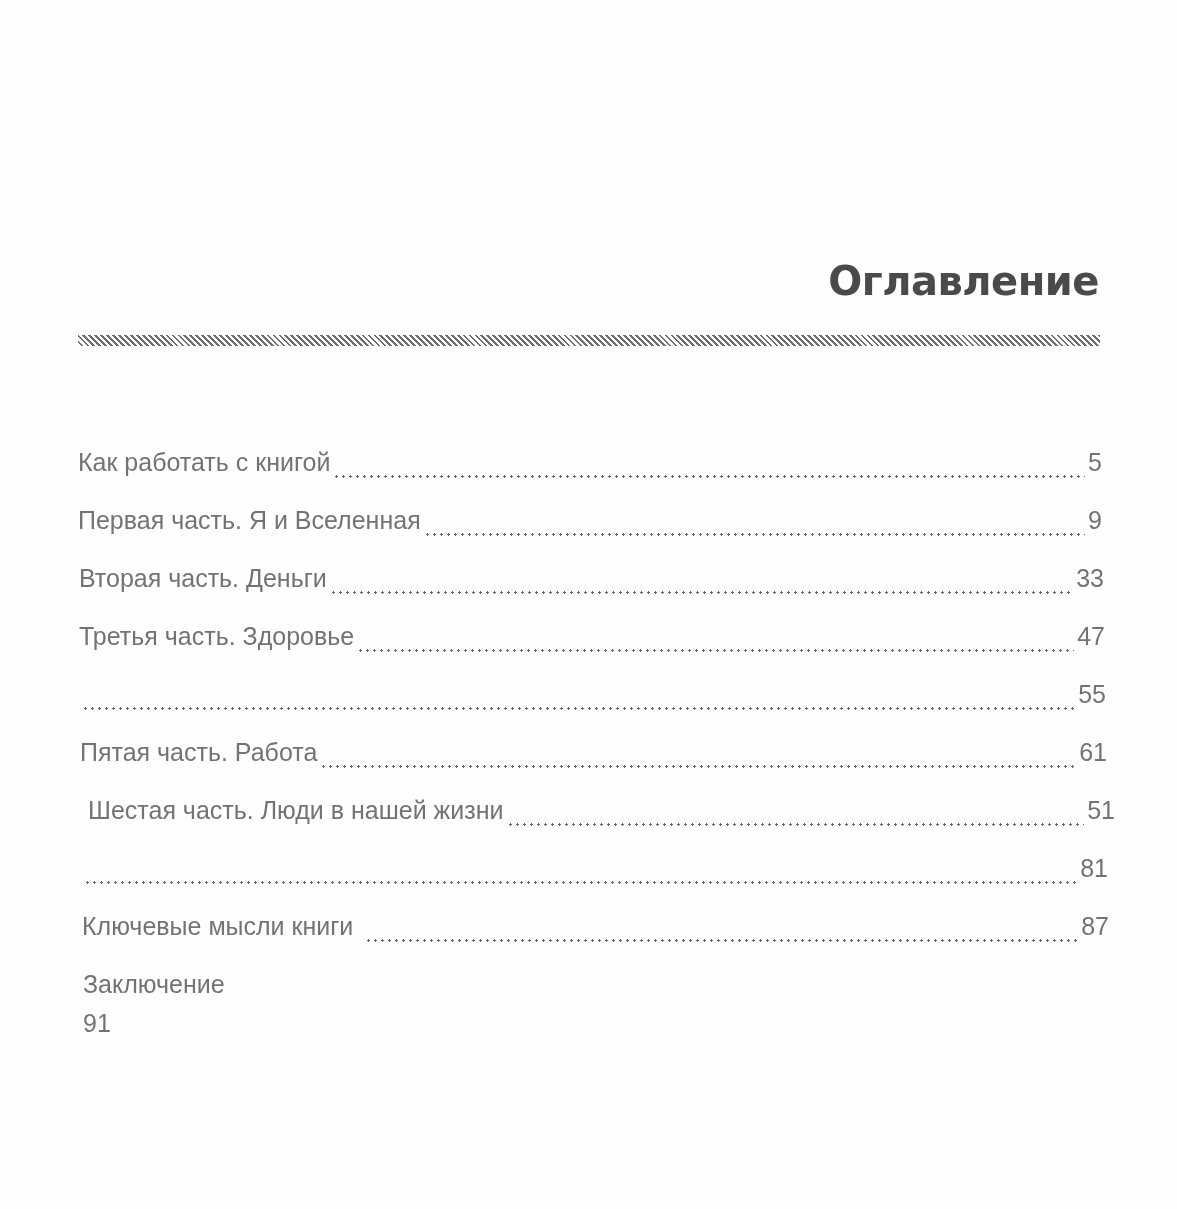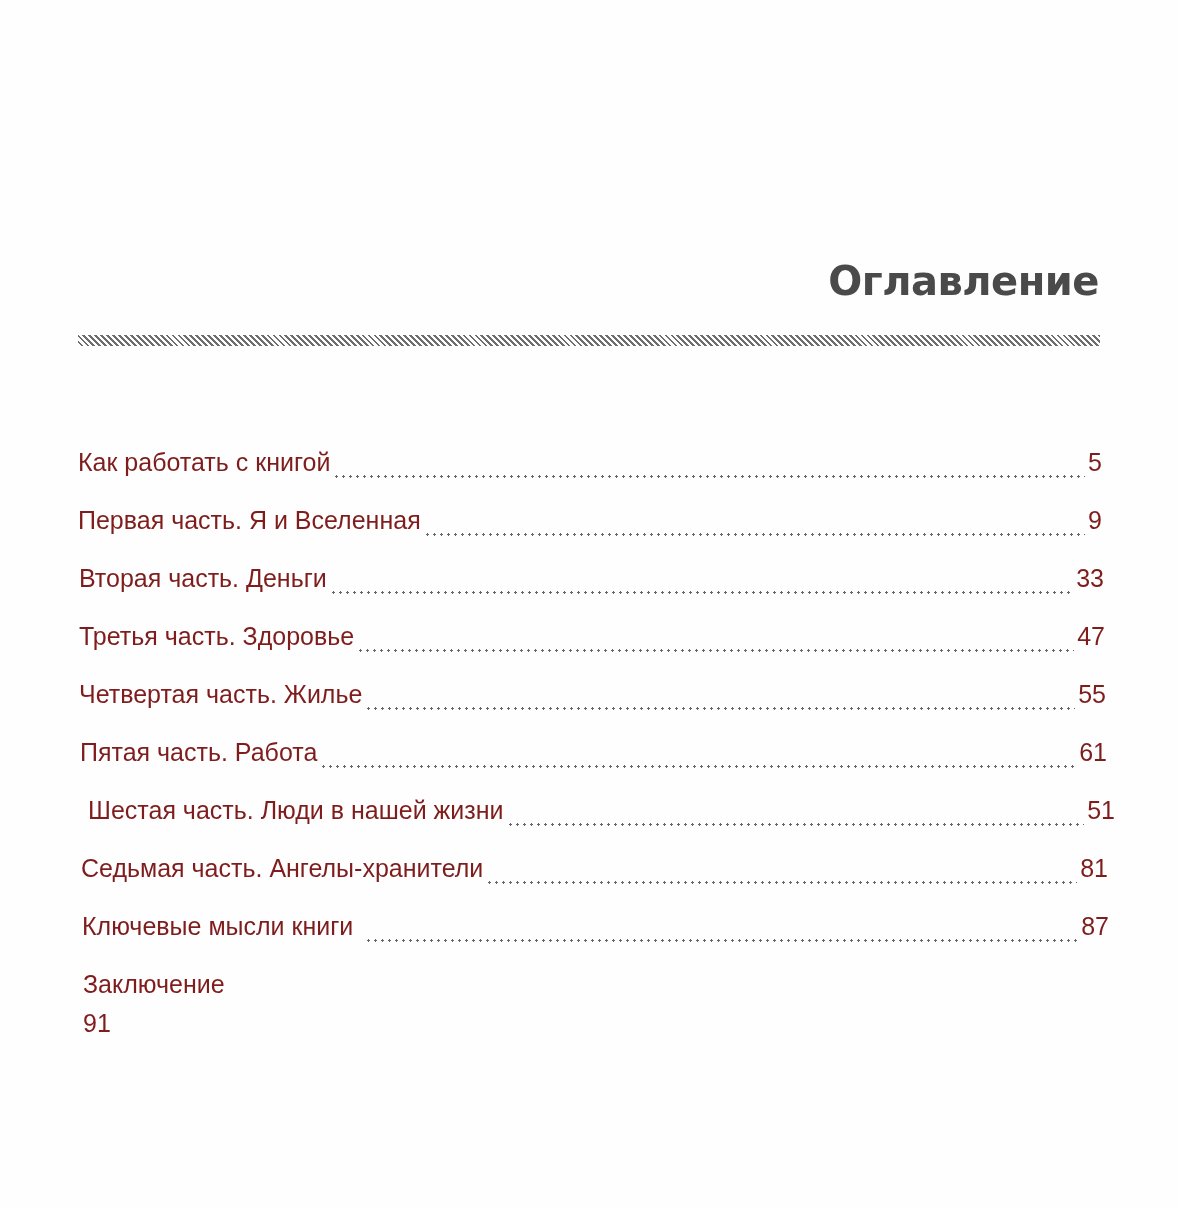--- a/index.html
+++ b/index.html
@@ -51,21 +51,21 @@
       left: 0;
       top: 0;
       width: 1177px;
     }
     .toc-row {
       position: absolute;
       display: flex;
       align-items: baseline;
       height: 40px;
       font-size: 25px;
-      color: #7f1d1d;
+      color: #737373;
     }
     .toc-label {
       white-space: nowrap;
       flex: 0 0 auto;
     }
     .toc-dots {
       flex: 1 1 auto;
       margin: 0 3px 0 3px;
       height: 3px;
       align-self: flex-end;
@@ -109,39 +109,37 @@
       <span class="toc-page">33</span>
     </div>
 
     <div class="toc-row" style="left:79px; width:1026px; top:622px;">
       <span class="toc-label">Третья часть. Здоровье</span>
       <span class="toc-dots"></span>
       <span class="toc-page">47</span>
     </div>
 
     <div class="toc-row" style="left:79px; width:1027px; top:680px;">
-      <span class="toc-label">Четвертая часть. Жилье</span>
       <span class="toc-dots"></span>
       <span class="toc-page">55</span>
     </div>
 
     <div class="toc-row" style="left:80px; width:1027px; top:738px;">
       <span class="toc-label">Пятая часть. Работа</span>
       <span class="toc-dots"></span>
       <span class="toc-page">61</span>
     </div>
 
     <div class="toc-row" style="left:88px; width:1027px; top:796px;">
       <span class="toc-label">Шестая часть. Люди в нашей жизни</span>
       <span class="toc-dots"></span>
       <span class="toc-page">51</span>
     </div>
 
     <div class="toc-row" style="left:81px; width:1027px; top:854px;">
-      <span class="toc-label">Седьмая часть. Ангелы-хранители</span>
       <span class="toc-dots"></span>
       <span class="toc-page">81</span>
     </div>
 
     <div class="toc-row" style="left:82px; width:1027px; top:912px;">
       <span class="toc-label">Ключевые мысли книги</span>
       <span class="toc-dots" style="margin-left:12px;"></span>
       <span class="toc-page">87</span>
     </div>
 

